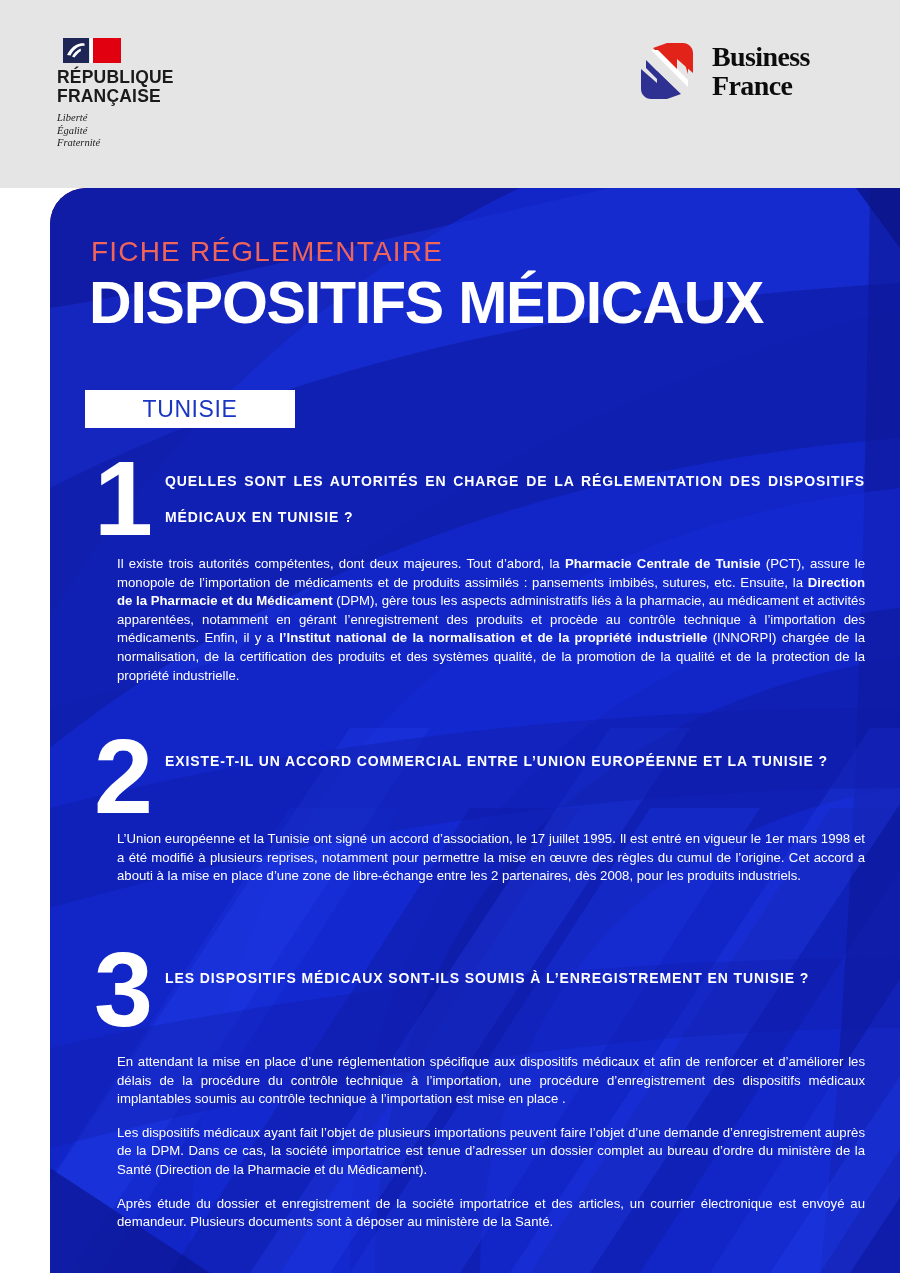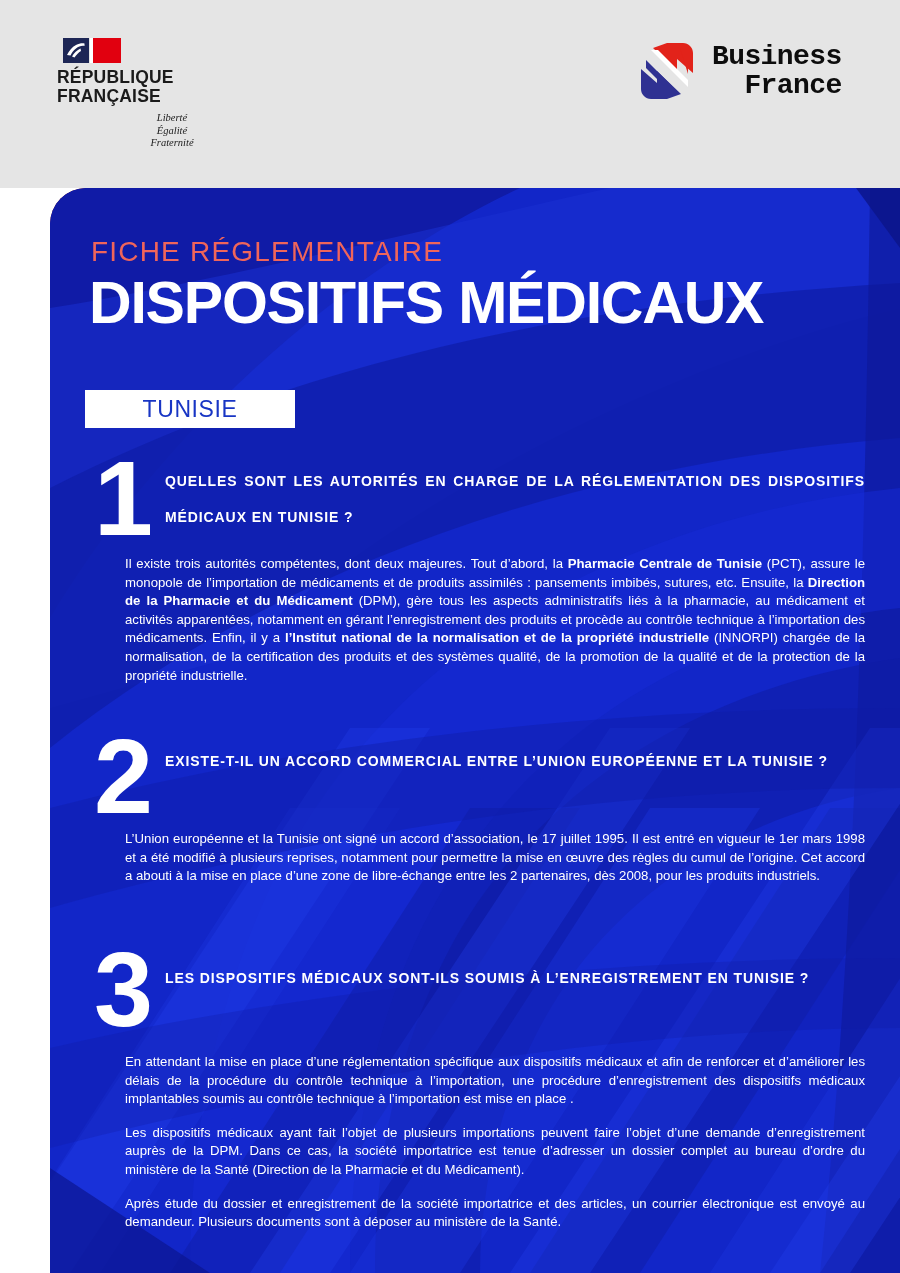--- a/index.html
+++ b/index.html
@@ -48,46 +48,44 @@
     white-space: pre-line;
   }
   .rf-motto {
     margin-top: 7px;
     font-family: "Liberation Serif", serif;
     font-style: italic;
     font-size: 10.5px;
     line-height: 12.5px;
     color: #1a1a1a;
     white-space: pre-line;
-    text-align: center;
   }
 
   
   .bf-block {
     position: absolute;
     left: 636px;
     top: 40px;
     display: flex;
     align-items: center;
     gap: 14px;
   }
   .bf-mark {
     width: 62px;
     height: 62px;
     display: block;
   }
   .bf-word {
-    font-family: Liberation Mono, monospace;
+    font-family: Liberation Serif, serif;
     font-weight: bold;
     font-size: 28px;
     line-height: 29px;
     letter-spacing: -0.6px;
     color: #0d0d0d;
     white-space: pre-line;
-    text-align: right;
   }
 
   
   .panel {
     position: absolute;
     left: 50px;
     top: 188px;
     width: 850px;
     height: 1085px;
     border-top-left-radius: 36px;
@@ -180,21 +178,21 @@
   .sec-body {
     position: absolute;
     left: 63px;
     width: 752px;
     font-size: 13.2px;
     line-height: 18.6px;
     color: #ffffff;
     text-align: justify;
   }
   .sec-body p {
-    margin: 0 0 15px 12px;
+    margin: 0 0 15px 4px;
   }
   .sec-body p:last-child { margin-bottom: 0; }
   .sec-body b { font-weight: bold; }
 </style>
 </head>
 <body>
 
 <div class="header">
 
   <div class="rf-block">

